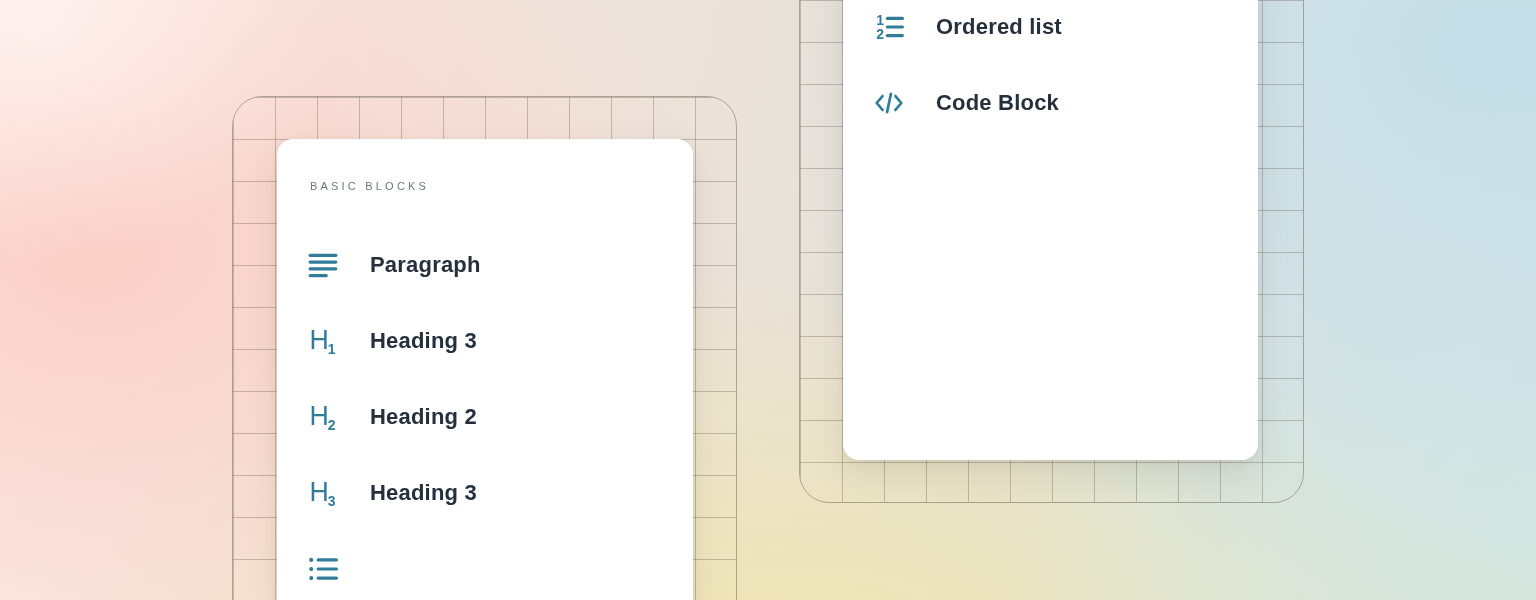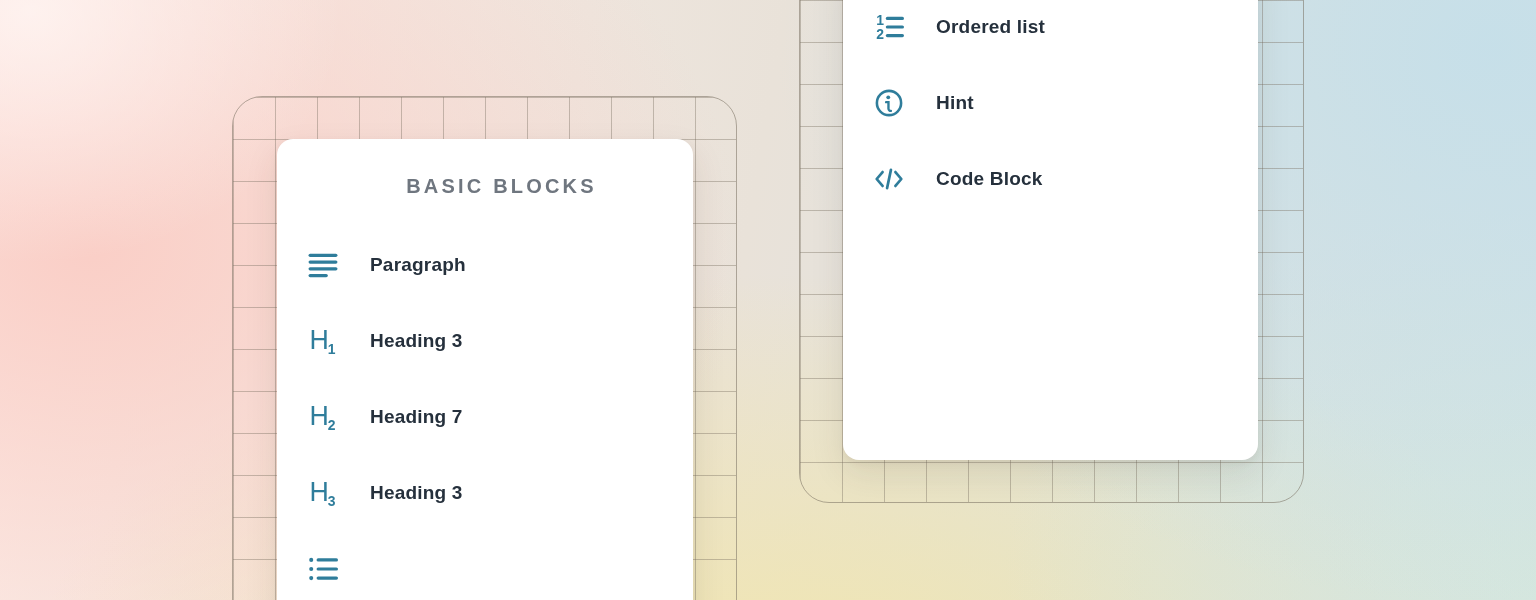--- a/index.html
+++ b/index.html
@@ -43,26 +43,25 @@
     position:absolute;
     background:#ffffff;
     border-radius:16px;
     box-shadow:0 14px 34px rgba(60,45,30,.10), 0 3px 8px rgba(60,45,30,.05);
   }
   #card-left{left:277px;top:139px;width:416px;height:500px;}
   #card-right{left:843px;top:-41px;width:415px;height:501px;}
 
   .card-header{
     margin:38px 0 0 33px;
-    font-size:20px;
+    font-size:11px;
     line-height:18px;
-    font-weight:700;
+    font-weight:400;
     letter-spacing:3.2px;
     color:var(--header);
-    text-align:center;
   }
   #card-left .items{margin-top:32px;}
   #card-right .items{padding-top:30px;}
   .item{
     height:76px;
     display:flex;
     align-items:center;
     padding-left:31px;
     cursor:pointer;
   }
@@ -70,21 +69,21 @@
     width:30px;height:30px;
     flex:0 0 30px;
     margin-right:32px;
     color:var(--accent);
     display:inline-flex;
     align-items:center;
     justify-content:center;
   }
   .icon svg{width:100%;height:100%;display:block;}
   .label{
-    font-size:19px;
+    font-size:22px;
     font-weight:700;
     letter-spacing:.2px;
     color:var(--label);
     white-space:nowrap;
   }
 </style>
 </head>
 <body>
 
 <div class="grid-panel" id="panel-left"></div>
@@ -115,21 +114,21 @@
         </span>
         <span class="label">Heading 3</span>
       </div>
       <div class="item">
         <span class="icon">
           <svg viewBox="0 0 28 28">
             <text x="1.5" y="21.5" font-size="25" font-family="Liberation Sans, DejaVu Sans, sans-serif" fill="currentColor">H</text>
             <text x="18.5" y="26" font-size="13" font-weight="bold" font-family="Liberation Sans, DejaVu Sans, sans-serif" fill="currentColor">2</text>
           </svg>
         </span>
-        <span class="label">Heading 7</span>
+        <span class="label">Heading 2</span>
       </div>
       <div class="item">
         <span class="icon">
           <svg viewBox="0 0 28 28">
             <text x="1.5" y="21.5" font-size="25" font-family="Liberation Sans, DejaVu Sans, sans-serif" fill="currentColor">H</text>
             <text x="18.5" y="26" font-size="13" font-weight="bold" font-family="Liberation Sans, DejaVu Sans, sans-serif" fill="currentColor">3</text>
           </svg>
         </span>
         <span class="label">Heading 3</span>
       </div>
@@ -162,30 +161,20 @@
             </g>
             <text x="2" y="12" font-size="13" font-weight="bold" font-family="Liberation Sans, DejaVu Sans, sans-serif" fill="currentColor">1</text>
             <text x="2" y="25.5" font-size="13" font-weight="bold" font-family="Liberation Sans, DejaVu Sans, sans-serif" fill="currentColor">2</text>
           </svg>
         </span>
         <span class="label">Ordered list</span>
       </div>
       <div class="item">
         <span class="icon">
           <svg viewBox="0 0 28 28" fill="none">
-            <circle cx="14" cy="14" r="11.3" stroke="currentColor" stroke-width="2.4"></circle>
-            <circle cx="13.3" cy="8.7" r="1.8" fill="currentColor"></circle>
-            <path d="M11.3 13.2h2.2v6.2a2.1 2.1 0 0 0 2.3 2" stroke="currentColor" stroke-width="2.2" stroke-linecap="round"></path>
-          </svg>
-        </span>
-        <span class="label">Hint</span>
-      </div>
-      <div class="item">
-        <span class="icon">
-          <svg viewBox="0 0 28 28" fill="none">
             <g stroke="currentColor" stroke-width="2.5" stroke-linecap="round" stroke-linejoin="round">
               <path d="M8 7.5L2.5 14L8 20.5"></path>
               <path d="M20 7.5L25.5 14L20 20.5"></path>
               <path d="M15.8 5.5L12.2 22.5"></path>
             </g>
           </svg>
         </span>
         <span class="label">Code Block</span>
       </div>
     </div>

